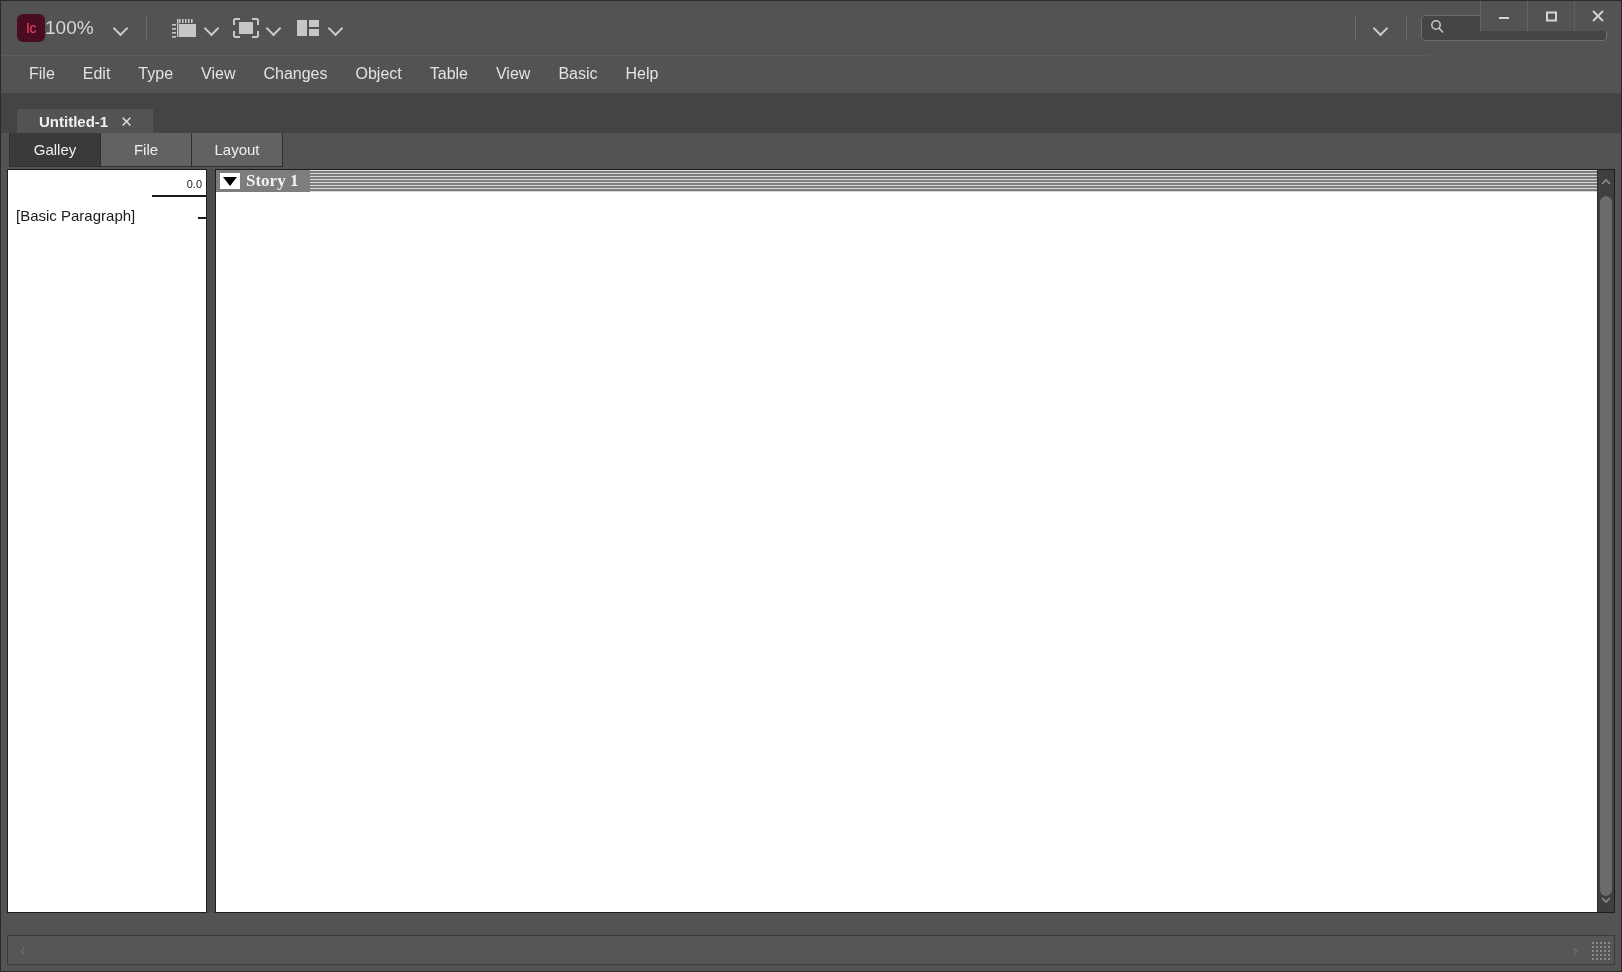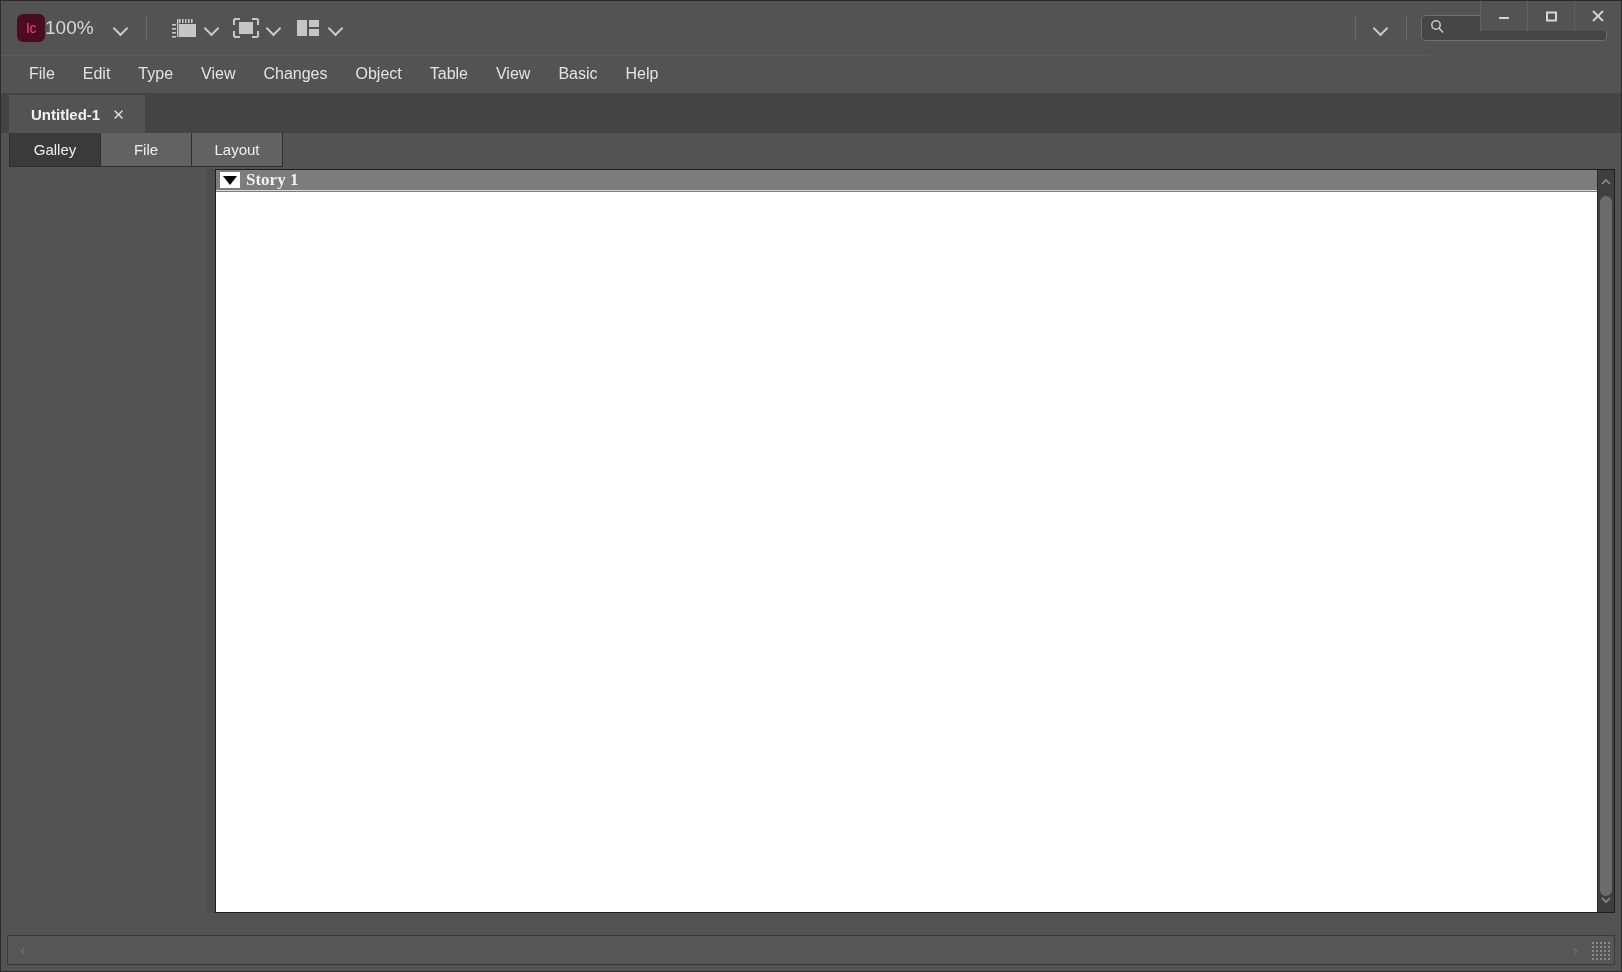--- a/index.html
+++ b/index.html
@@ -144,26 +144,26 @@
   
   .doctabbar {
     position: absolute;
     left: 0; top: 92px;
     width: 1620px; height: 40px;
     background: #444444;
     display: flex;
     align-items: flex-end;
   }
   .doctab {
-    height: 38px;
+    height: 24px;
     background: #535353;
     display: flex;
     align-items: center;
     padding: 0 14px 0 22px;
-    margin-left: 8px;
+    margin-left: 16px;
     box-sizing: border-box;
     min-width: 136px;
   }
   .doctab-label {
     color: #f0f0f0;
     font-size: 15px;
     font-weight: bold;
   }
   .doctab-close {
     margin-left: 12px;
@@ -256,21 +256,20 @@
     border: 1px solid #1e1e1e;
     box-sizing: border-box;
     overflow: hidden;
   }
   .story-header {
     position: relative;
     height: 22px;
     width: 100%;
     display: flex;
     align-items: stretch;
-    flex-direction: column;
   }
   .story-title {
     background: #7d7d7d;
     display: flex;
     align-items: center;
     padding: 0 12px 0 4px;
     flex: 0 0 auto;
   }
   .tri-wrap {
     width: 20px; height: 16px;
@@ -486,20 +485,26 @@
   </div>
 
   <div class="viewtabs">
     <div class="viewtab active">Galley</div>
     <div class="viewtab">File</div>
     <div class="viewtab">Layout</div>
   </div>
 
   <div class="editor">
 
+    <div class="styles-pane">
+      <div class="linecount">0.0</div>
+      <div class="linecount-rule"></div>
+      <div class="stylename">[Basic Paragraph]</div>
+      <div class="style-dash"></div>
+    </div>
 
     <div class="splitter"></div>
 
     <div class="story-pane">
 
       <div class="story-header">
         <div class="story-title">
           <div class="tri-wrap">
             <div class="tri-inner"></div>
           </div>

